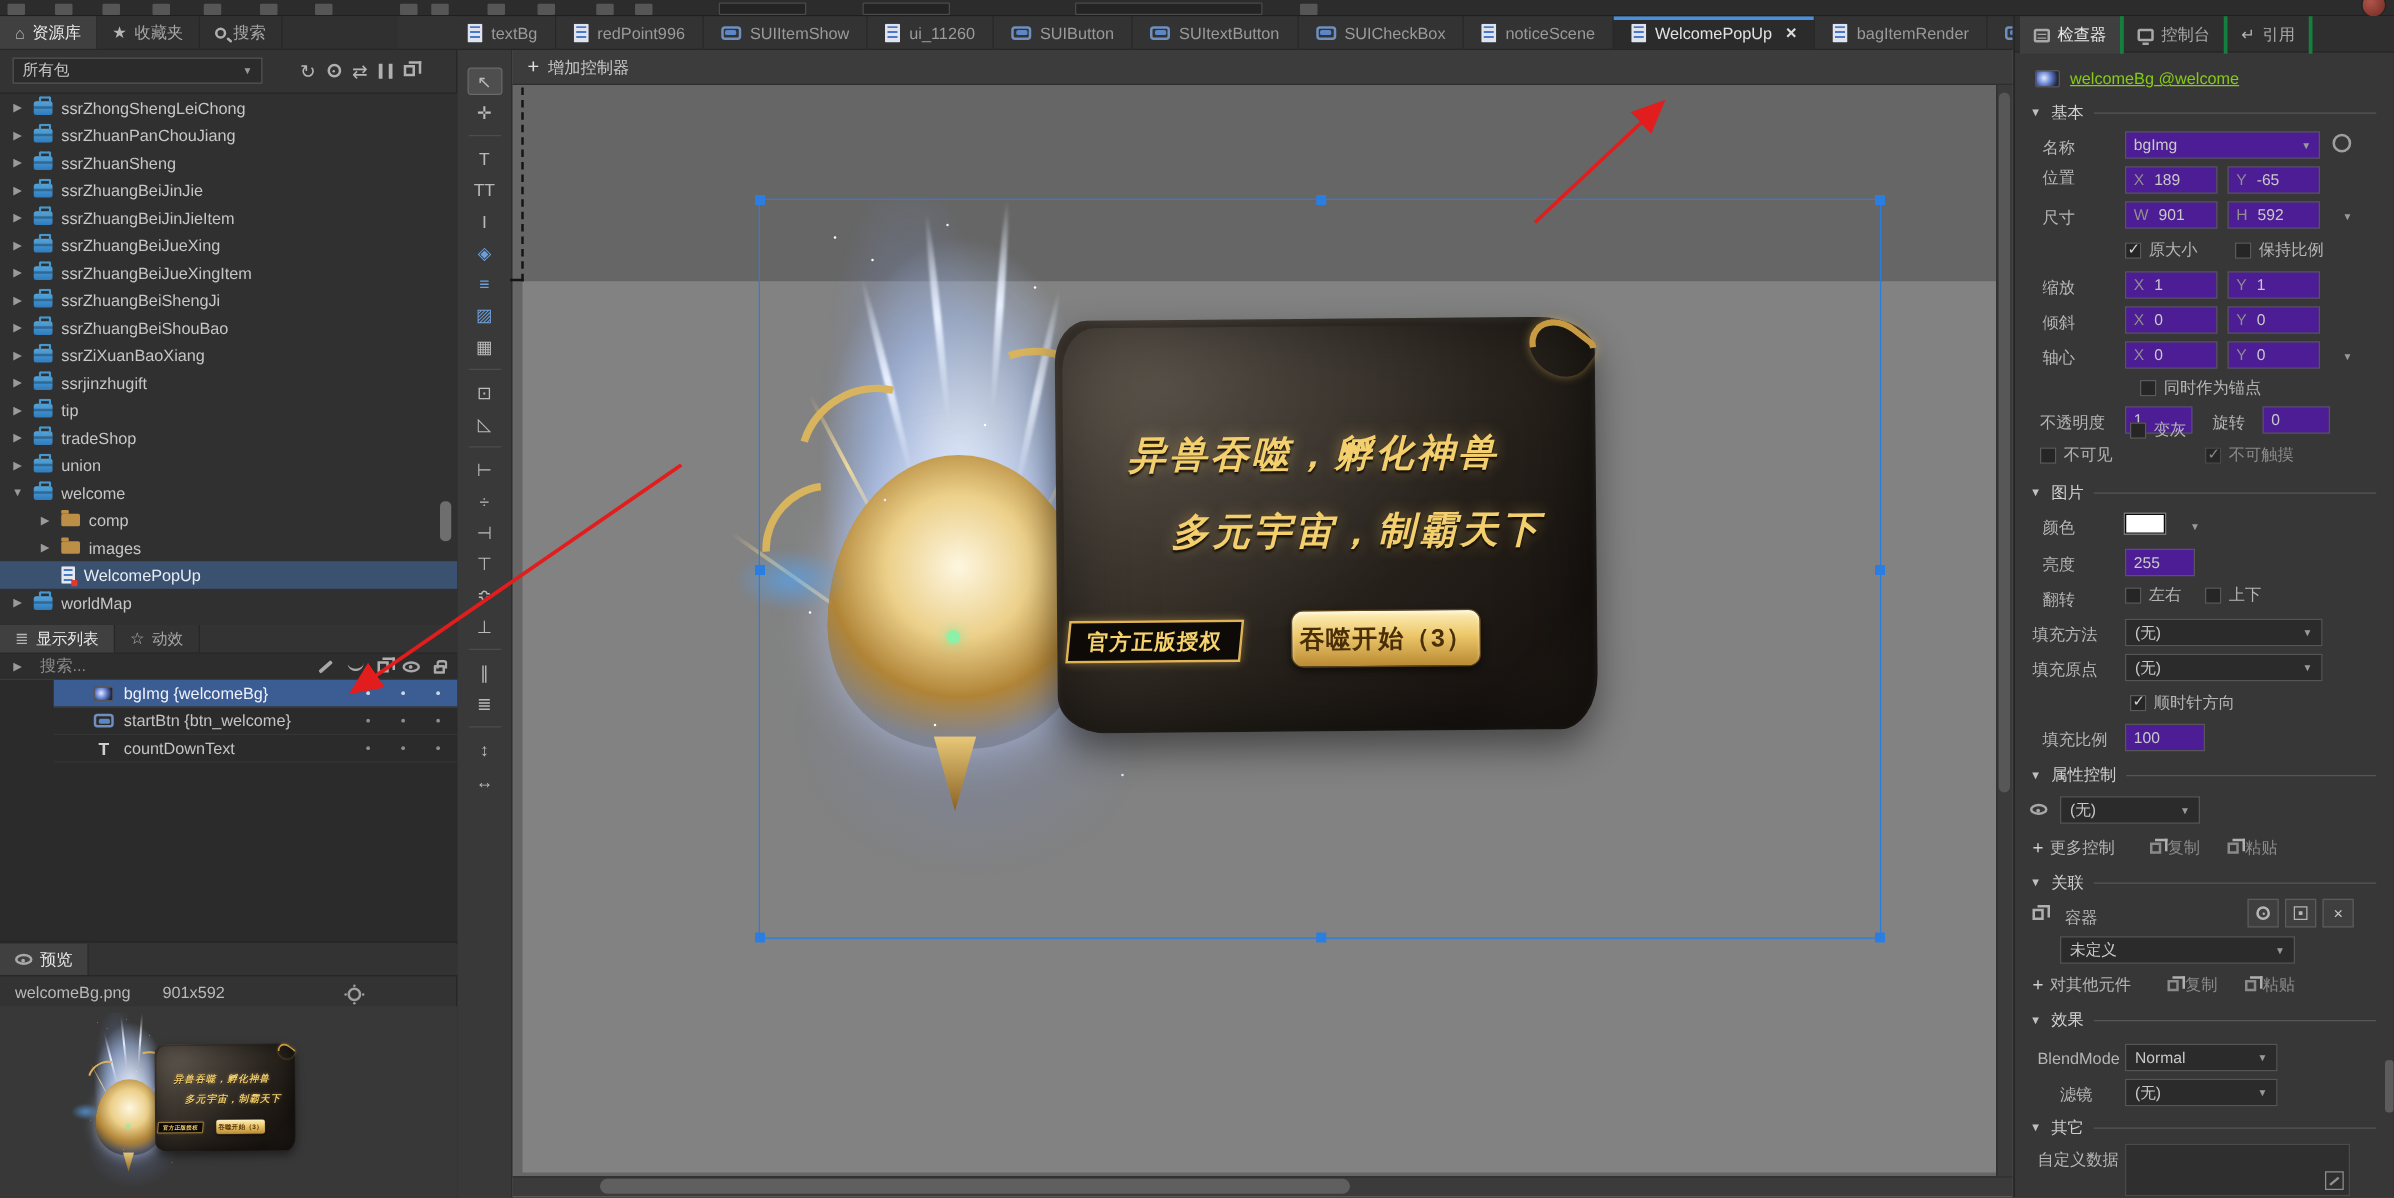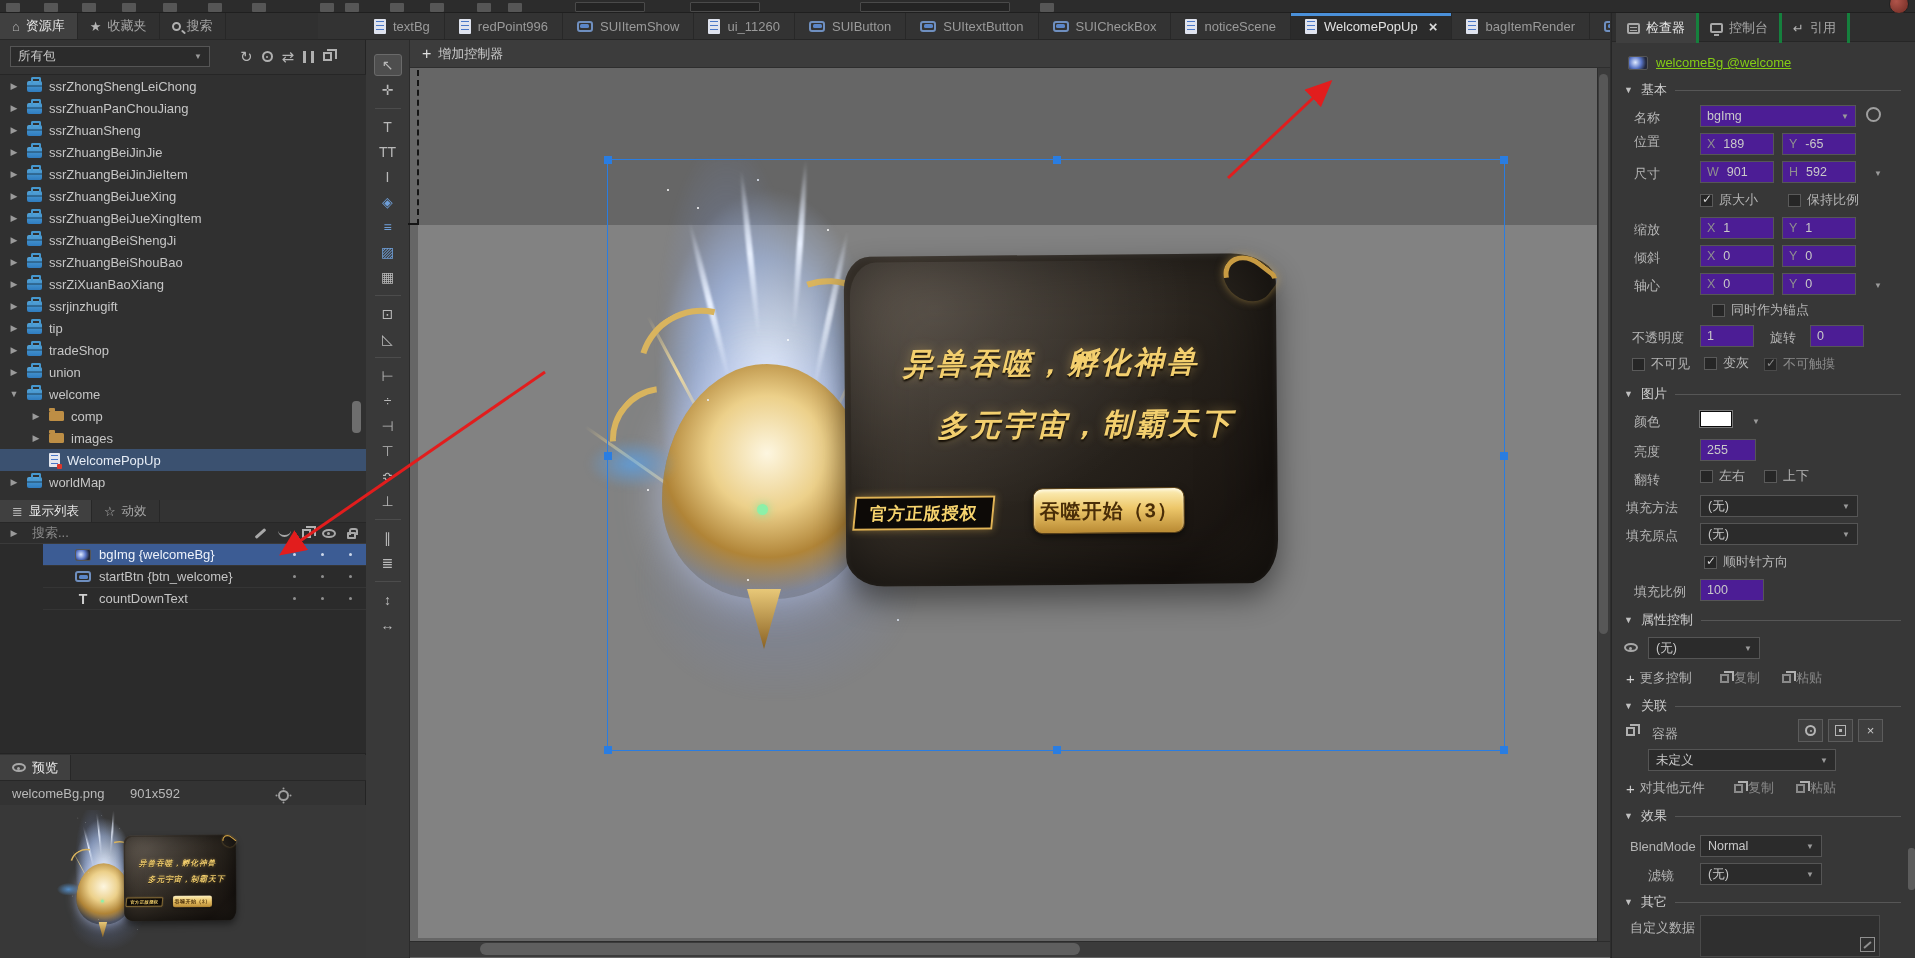--- a/index.html
+++ b/index.html
@@ -747,21 +747,21 @@
   </div>
   <span class="lab" style="position:absolute;left:158px;top:316px">旋转</span>
   <div class="fld" style="left:198px;top:312px;width:54px">
     <span>0</span>
   </div>
 
   <div class="row" style="left:20px;top:342px">
     <span class="cb"></span>
     <span class="cblab">不可见</span>
   </div>
-  <div class="row" style="left:92px;top:341px">
+  <div class="row" style="left:92px;top:322px">
     <span class="cb"></span>
     <span class="cblab">变灰</span>
   </div>
   <div class="row" style="left:152px;top:342px">
     <span class="cb on dim"></span>
     <span class="cblab dim-t">不可触摸</span>
   </div>
 
   <div class="sec" style="top:372px">
     <span class="tri">▼</span>

